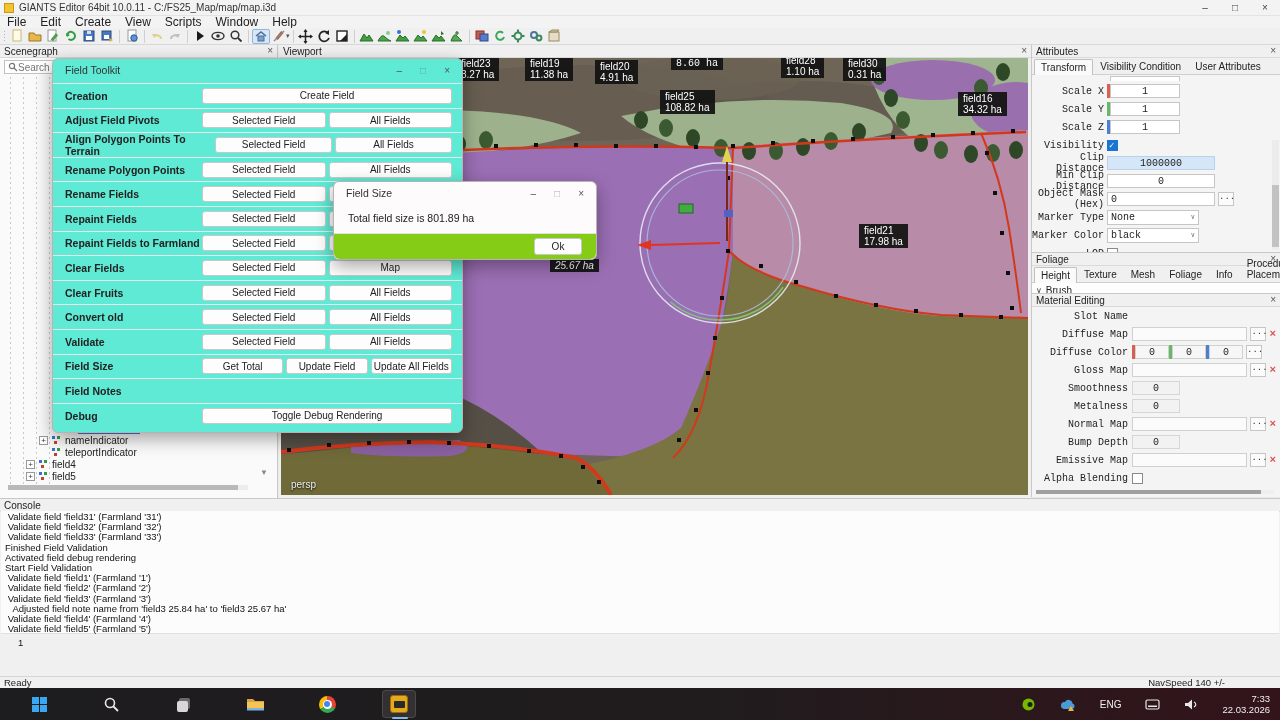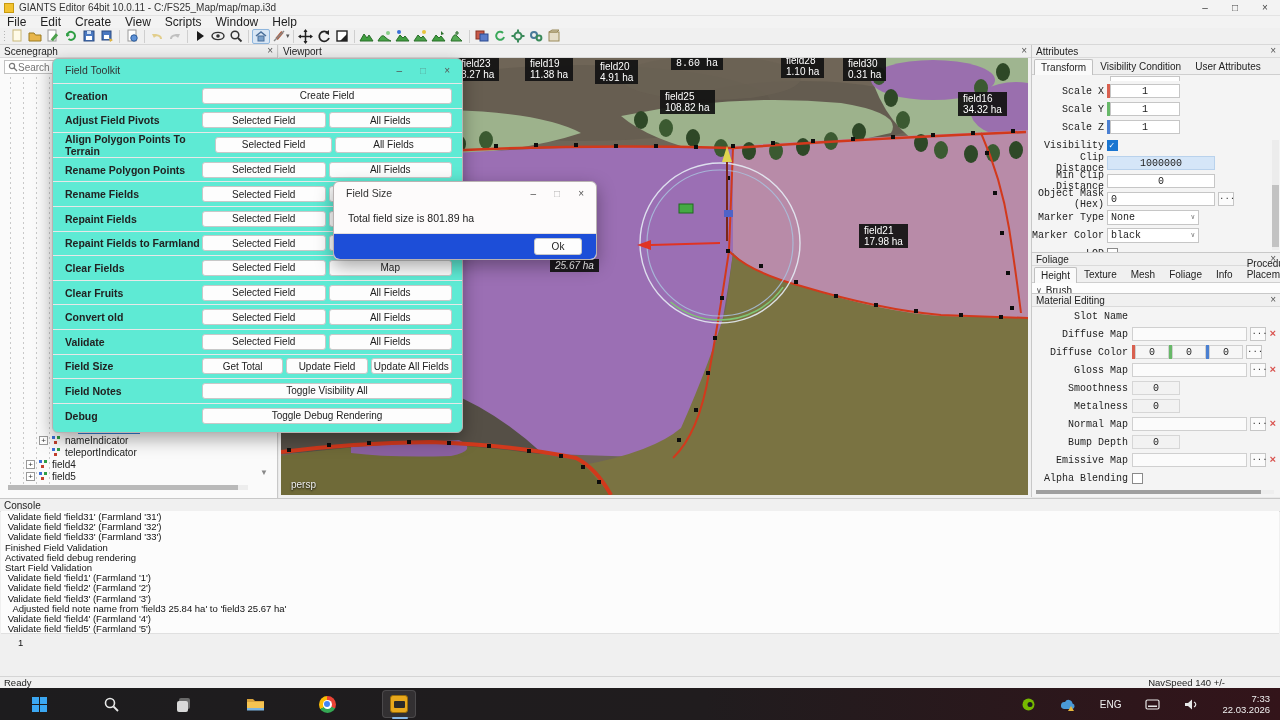--- a/index.html
+++ b/index.html
@@ -93,21 +93,21 @@
   .dlg-title { height:22px; display:flex; align-items:center; padding:0 12px; font-size:10.5px; color:#333; }
   .dlg-caps { margin-left:auto; display:flex; gap:18px; color:#555; font-size:10px; }
   #field-toolkit { left:52px; top:58px; width:411px; height:375px; z-index:10; }
   #ft-rows { position:absolute; left:0; top:24px; width:100%; }
   .ft-row { display:flex; align-items:center; height:24.6px; border-top:1px solid #e8e8e8; padding:0 10px 0 12px; }
   .ft-label { font-size:10.5px; font-weight:bold; color:#222; }
   .ft-btns { margin-left:auto; display:flex; gap:3px; width:250px; }
   .ft-btn { flex:1; height:16px; background:#fdfdfd; border:1px solid #c8c8c8; border-radius:3px; font-size:10px; color:#222; font-family:inherit; white-space:nowrap; overflow:hidden; }
   #field-size-dlg { left:333px; top:181px; width:264px; height:79px; z-index:20; background:#fdfbfb; }
   #fs-msg { position:absolute; left:14px; top:30px; font-size:10.5px; color:#222; }
-  #fs-footer { position:absolute; left:0; bottom:0; width:100%; height:26px; border-top:1px solid #e4dede; border-radius:0 0 6px 6px; background:#1d4ed8; }
+  #fs-footer { position:absolute; left:0; bottom:0; width:100%; height:26px; border-top:1px solid #e4dede; border-radius:0 0 6px 6px; background:#84cc16; }
   #fs-ok { position:absolute; right:14px; top:4px; width:48px; height:17px; background:#fdfdfd; border:1px solid #c8c8c8; border-radius:3px; font-size:10px; font-family:inherit; color:#222; }
 
   
   #console-panel { position:absolute; left:0; top:498px; width:1280px; height:178px; background:#f0f0f0; border-top:1px solid #c8c8c8; }
   #console-log { position:absolute; left:1px; top:12px; width:1278px; height:123px; background:#fcfcfc; border-bottom:1px solid #e0e0e0; padding:1px 0 0 4px; }
   .console-line { font-size:9.5px; line-height:10.2px; color:#111; white-space:pre; }
   #console-prompt { position:absolute; left:18px; top:138px; font-size:9.5px; color:#111; }
   
   #statusbar { position:absolute; left:0; top:676px; width:1280px; height:12px; background:#f0f0f0; border-top:1px solid #d5d5d5; display:flex; align-items:center; font-size:9.5px; color:#222; }
   #status-left { padding-left:4px; }
@@ -808,23 +808,20 @@
         <div class="ft-row">
           <div class="ft-label">Field Size</div>
           <div class="ft-btns">
             <button class="ft-btn">Get Total</button>
             <button class="ft-btn">Update Field</button>
             <button class="ft-btn">Update All Fields</button>
           </div>
         </div>
         <div class="ft-row">
           <div class="ft-label">Field Notes</div>
-          <div class="ft-btns">
-            <button class="ft-btn">Toggle Visibility All</button>
-          </div>
         </div>
         <div class="ft-row">
           <div class="ft-label">Debug</div>
           <div class="ft-btns">
             <button class="ft-btn">Toggle Debug Rendering</button>
           </div>
         </div>
       </div>
   </div>
 

